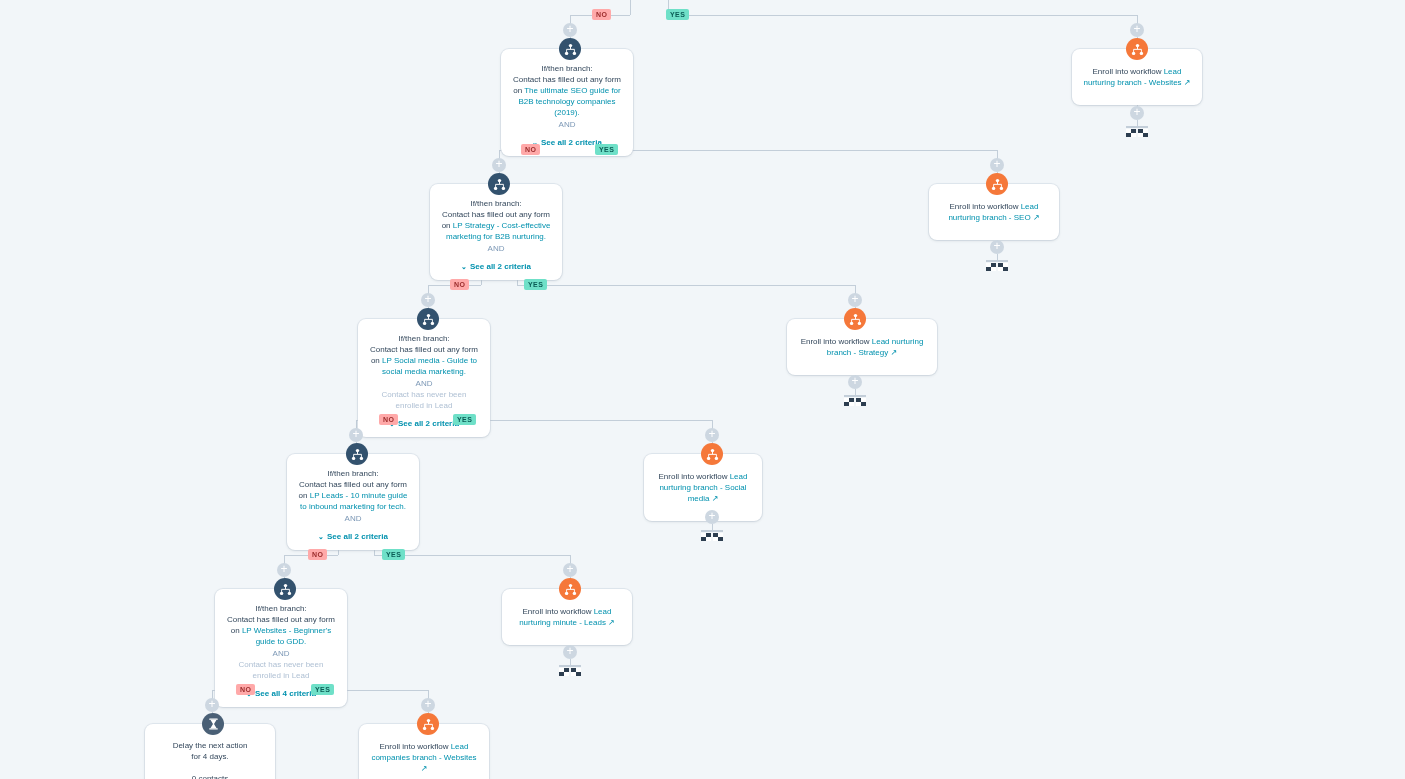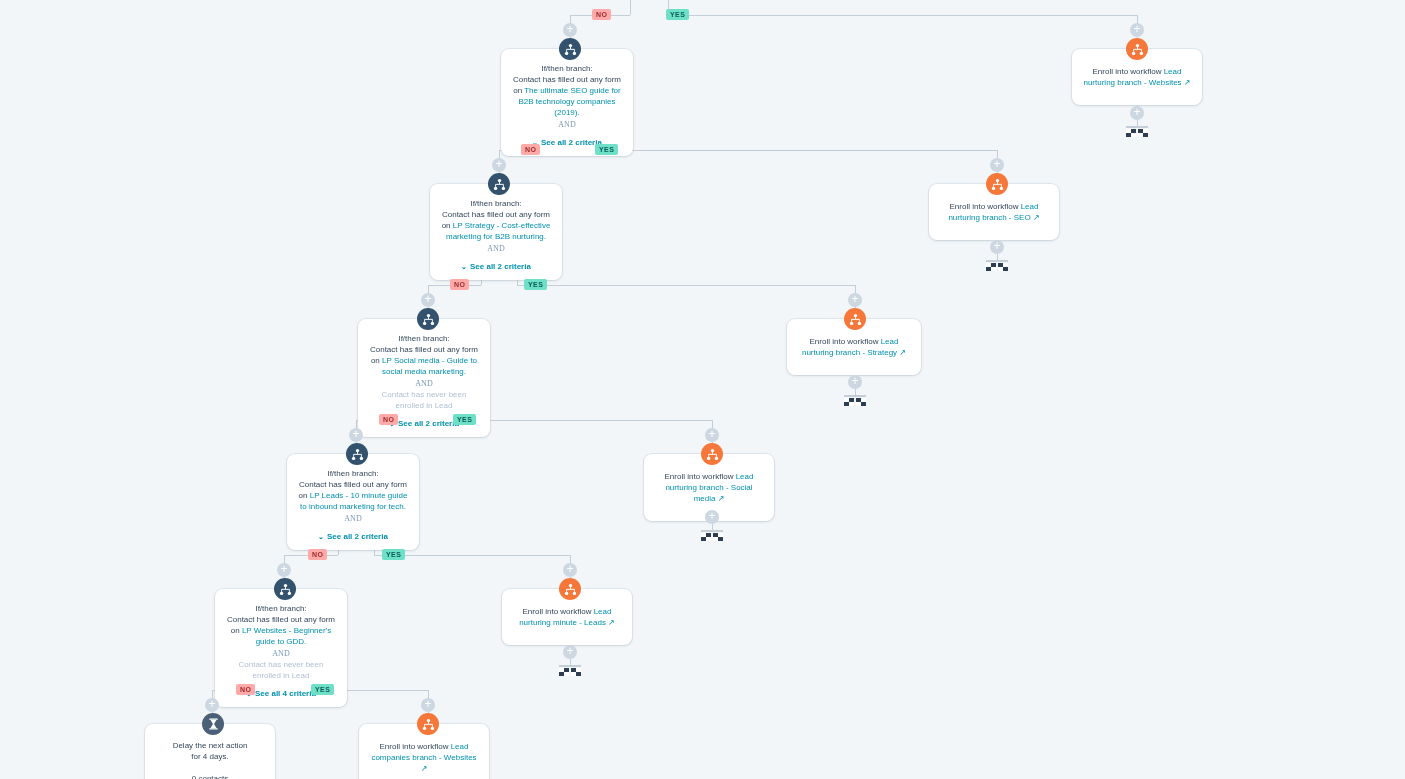--- a/index.html
+++ b/index.html
@@ -62,21 +62,21 @@
     z-index: 3;
     padding: 14px 10px 9px 10px;
     text-align: center;
   }
   .card .body {
     font-size: 8px;
     line-height: 1.38;
     color: #33475b;
   }
   .card .body .link { color: #0091ae; }
-  .card .body .and  { color: #7c98b6; display: block; margin-top: 1px; font-family: Liberation Serif, serif; }
+  .card .body .and  { color: #7c98b6; display: block; margin-top: 1px; }
   .card .body .muted { color: #b0c1d4; display: block; }
   .see {
     margin-top: 8px;
     font-size: 8px;
     font-weight: bold;
     color: #0091ae;
     cursor: pointer;
     white-space: nowrap;
   }
   .see .chev { font-size: 7px; margin-right: 3px; }
@@ -378,21 +378,21 @@
     <svg width="13" height="13" viewBox="0 0 16 16" fill="#ffffff">
       <circle cx="8" cy="3.2" r="2.1"></circle>
         <circle cx="3.2" cy="12.8" r="2.1"></circle>
         <circle cx="12.8" cy="12.8" r="2.1"></circle>
       <rect x="7.4" y="4.8" width="1.2" height="2.6"></rect>
         <rect x="3.2" y="7.2" width="9.6" height="1.2"></rect>
       <rect x="2.7" y="7.8" width="1.1" height="3.2"></rect>
         <rect x="12.2" y="7.8" width="1.1" height="3.2"></rect>
     </svg>
   </div>
-  <div class="card" style="left:787px; top:319px; width:134px; padding-top:17px; padding-bottom:17px;">
+  <div class="card" style="left:787px; top:319px; width:150px; padding-top:17px; padding-bottom:17px;">
     <div class="body">
       <span>Enroll into workflow </span><span class="link">Lead nurturing branch - Strategy</span><span class="link"> ↗</span>
     </div>
   </div>
 
   <div class="nicon branch" style="left:346px; top:443px;">
     <svg width="13" height="13" viewBox="0 0 16 16" fill="#ffffff">
       <circle cx="8" cy="3.2" r="2.1"></circle>
         <circle cx="3.2" cy="12.8" r="2.1"></circle>
         <circle cx="12.8" cy="12.8" r="2.1"></circle>
@@ -415,21 +415,21 @@
     <svg width="13" height="13" viewBox="0 0 16 16" fill="#ffffff">
       <circle cx="8" cy="3.2" r="2.1"></circle>
         <circle cx="3.2" cy="12.8" r="2.1"></circle>
         <circle cx="12.8" cy="12.8" r="2.1"></circle>
       <rect x="7.4" y="4.8" width="1.2" height="2.6"></rect>
         <rect x="3.2" y="7.2" width="9.6" height="1.2"></rect>
       <rect x="2.7" y="7.8" width="1.1" height="3.2"></rect>
         <rect x="12.2" y="7.8" width="1.1" height="3.2"></rect>
     </svg>
   </div>
-  <div class="card" style="left:644px; top:454px; width:130px; padding-top:17px; padding-bottom:17px;">
+  <div class="card" style="left:644px; top:454px; width:118px; padding-top:17px; padding-bottom:17px;">
     <div class="body">
       <span>Enroll into workflow </span><span class="link">Lead nurturing branch - Social media</span><span class="link"> ↗</span>
     </div>
   </div>
 
   <div class="nicon branch" style="left:274px; top:578px;">
     <svg width="13" height="13" viewBox="0 0 16 16" fill="#ffffff">
       <circle cx="8" cy="3.2" r="2.1"></circle>
         <circle cx="3.2" cy="12.8" r="2.1"></circle>
         <circle cx="12.8" cy="12.8" r="2.1"></circle>

